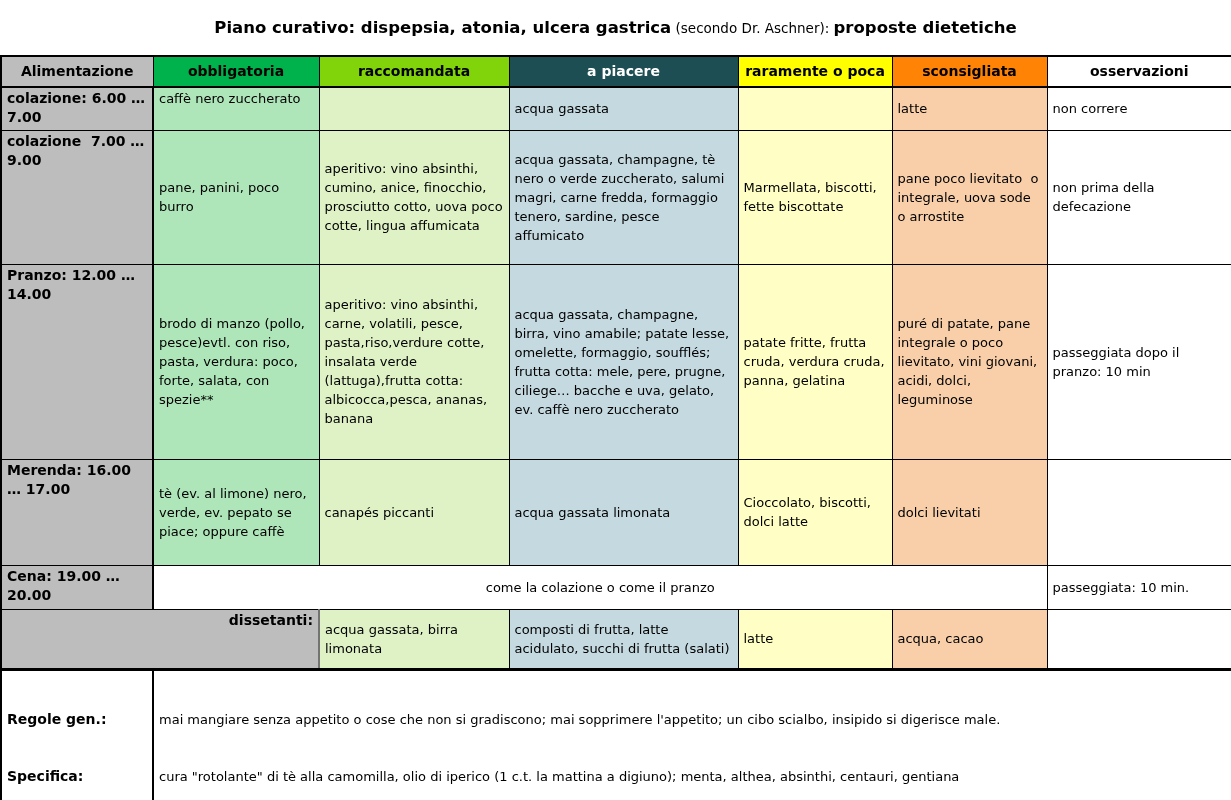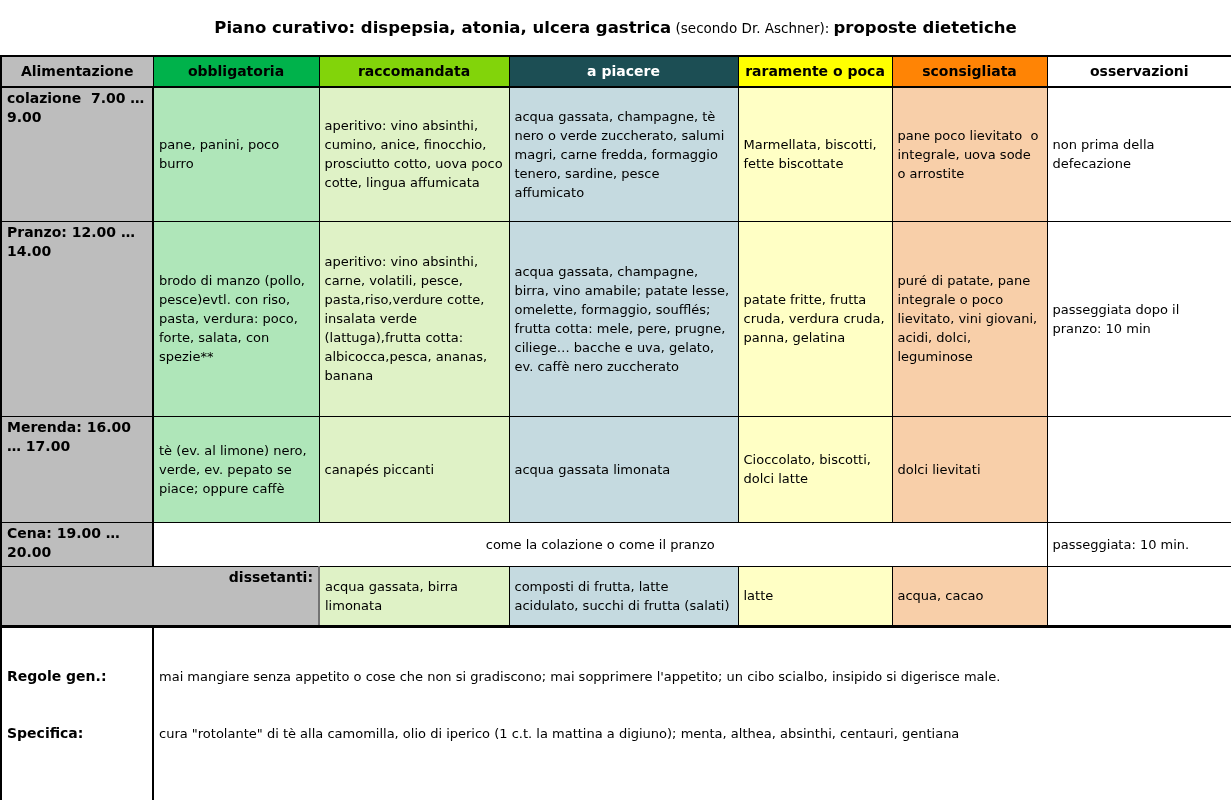--- a/index.html
+++ b/index.html
@@ -83,20 +83,29 @@
       <tr class="hdr" style="height:31px">
     <td class="h-alim">Alimentazione</td>
     <td class="h-obb">obbligatoria</td>
     <td class="h-racc">raccomandata</td>
     <td class="h-piac">a piacere</td>
     <td class="h-rar">raramente o poca</td>
     <td class="h-scon">sconsigliata</td>
     <td class="h-oss">osservazioni</td>
   </tr>
 
+  <tr style="height:43px">
+    <td class="c-label">colazione: 6.00 … 7.00</td>
+    <td class="c-obb" style="vertical-align:top">caffè nero zuccherato</td>
+    <td class="c-racc"></td>
+    <td class="c-piac">acqua gassata</td>
+    <td class="c-rar"></td>
+    <td class="c-scon">latte</td>
+    <td class="c-oss">non correre</td>
+  </tr>
 
   <tr style="height:134px">
     <td class="c-label">colazione  7.00 … 9.00</td>
     <td class="c-obb">pane, panini, poco burro</td>
     <td class="c-racc">aperitivo: vino absinthi, cumino, anice, finocchio, prosciutto cotto, uova poco cotte, lingua affumicata</td>
     <td class="c-piac">acqua gassata, champagne, tè nero o verde zuccherato, salumi magri, carne fredda, formaggio tenero, sardine, pesce affumicato</td>
     <td class="c-rar">Marmellata, biscotti, fette biscottate</td>
     <td class="c-scon">pane poco lievitato  o integrale, uova sode o arrostite</td>
     <td class="c-oss">non prima della defecazione</td>
   </tr>

